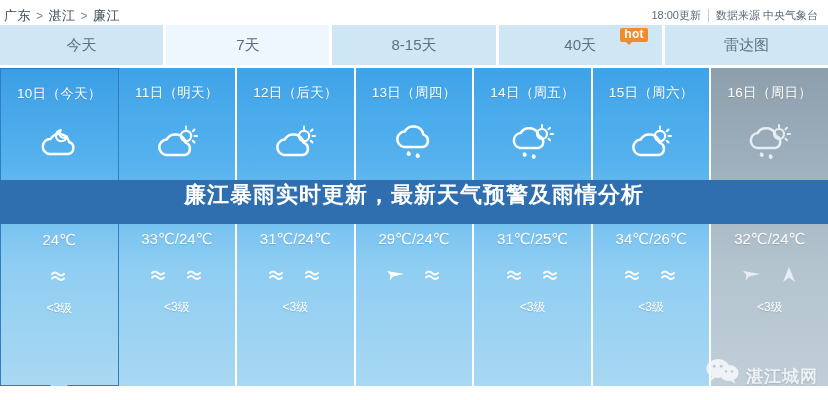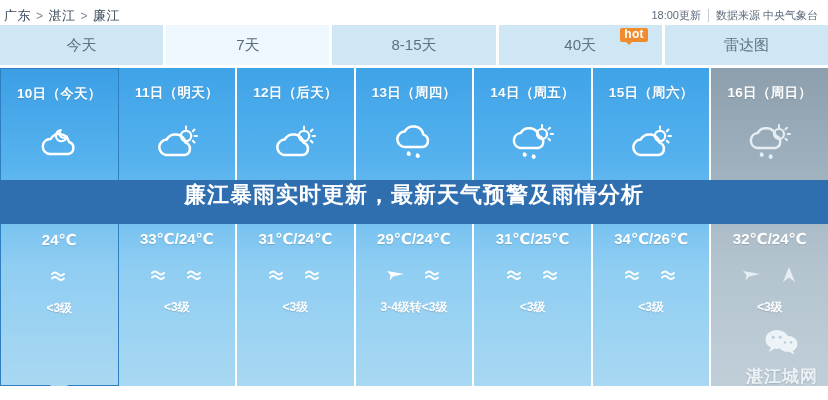--- a/index.html
+++ b/index.html
@@ -55,21 +55,20 @@
     position:absolute; top:68px; left:0; width:828px; height:318px;
     display:flex;
   }
   .daycol {
     flex:1 1 0; position:relative;
     display:flex; flex-direction:column; align-items:center;
     background: linear-gradient(180deg, #3fa3e8 0%, #56b2ee 30%, #8ecdf2 62%, #a8d8f2 100%);
     border-right:2px solid #ffffff;
     color:#ffffff;
     padding-top:8px;
-    font-weight:bold;
   }
   .daycol:last-child { border-right:none; }
   .daycol.muted {
     background: linear-gradient(180deg, #8d9fad 0%, #9eb0bd 30%, #b3c4cf 62%, #c0ced8 100%);
   }
   .daycol.selected {
     border:1px solid #2f7fc0;
     border-right:1px solid #2f7fc0;
     background: linear-gradient(180deg, #3b9ee5 0%, #57b3ee 30%, #8fcdf2 62%, #a9d8f2 100%);
   }
@@ -103,22 +102,22 @@
   }
   .title-band .t {
     color:#ffffff; font-size:22px; font-weight:bold; letter-spacing:1px;
     white-space:nowrap;
     font-family:"DejaVu Sans","Liberation Sans",sans-serif;
   }
 
   
   .watermark {
     position:absolute; right:10px; bottom:12px;
-    display:flex; align-items:center; gap:6px;
-    opacity:.88; z-index:6; pointer-events:none;flex-direction:column;
+    display:flex; align-items:flex-end; gap:6px;
+    opacity:.88; z-index:6; pointer-events:none;
   }
   .watermark .wm-text {
     color:#f2f7fa; font-size:17px; font-weight:bold; letter-spacing:1px;
     text-shadow:0 1px 2px rgba(0,0,0,.18);
   }
 
   
   .bottom-strip { position:absolute; left:0; bottom:0; width:828px; height:14px; background:#fff; z-index:3; }
 </style>
 </head>
@@ -263,21 +262,20 @@
         <path d="M1 4 L18 7 L7 9.5 L3.5 14 L4.5 8 Z" fill="#ffffff"></path>
       </svg>
           </span>
           <span class="w">
             <svg width="18" height="16" viewBox="0 0 18 16">
         <path d="M2 6 q3 -3 6 0 t6 0" fill="none" stroke="#ffffff" stroke-width="1.8" stroke-linecap="round"></path>
         <path d="M2 10.5 q3 -3 6 0 t6 0" fill="none" stroke="#ffffff" stroke-width="1.8" stroke-linecap="round"></path>
       </svg>
           </span>
         </div>
-        <div class="windlvl">3-4级转&lt;3级</div>
       </div>
       <div class="daycol">
         <div class="day-label">14日（周五）</div>
         <div class="wx-icon">
           <svg width="50" height="42" viewBox="0 0 50 42">
         <circle cx="34" cy="12" r="5" fill="none" stroke="#ffffff" stroke-width="2.2"></circle>
         <g stroke="#ffffff" stroke-width="2" stroke-linecap="round">
           <line x1="34" y1="3" x2="34" y2="5.4"></line>
           <line x1="42" y1="5.8" x2="40.4" y2="7.4"></line>
           <line x1="45" y1="12" x2="42.6" y2="12"></line>

